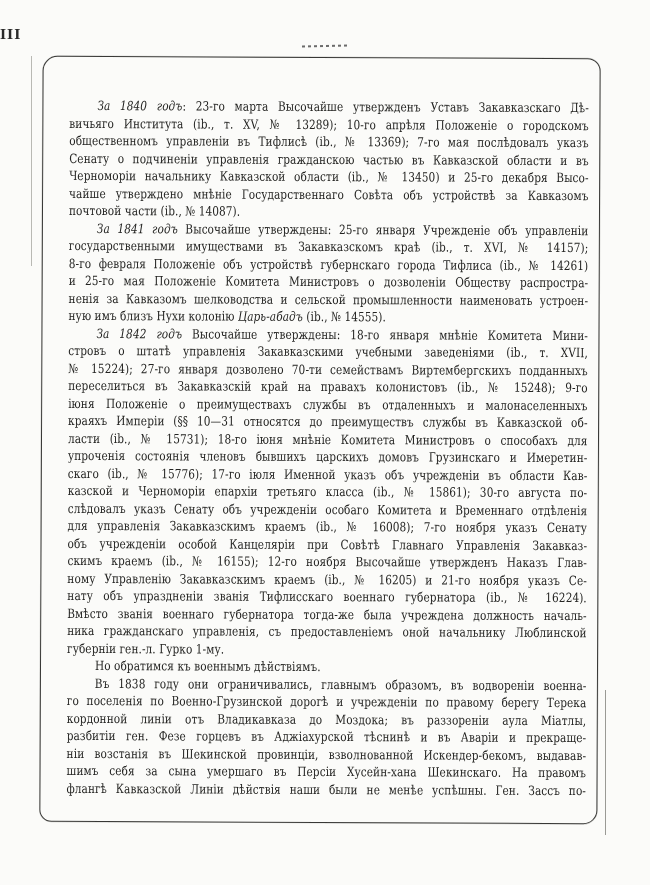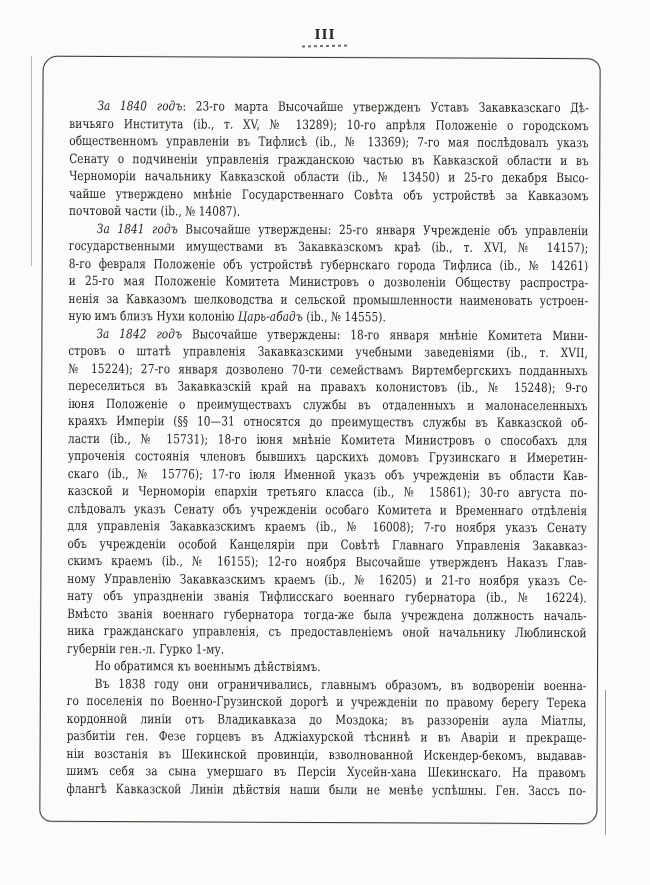--- a/index.html
+++ b/index.html
@@ -6,21 +6,21 @@
     margin: 0; padding: 0;
     width: 650px; height: 885px;
     overflow: hidden;
     background: #fbfbf9;
   }
   body { position: relative; font-family: "DejaVu Serif", serif; }
 
   
   .pagenum-wrap {
     position: absolute; top: 24px; left: 0; width: 650px;
-    text-align: center;
+    text-align: left;
   }
   .pagenum {
     display: inline-block;
     font-size: 13px; font-weight: bold; letter-spacing: 1px;
     color: #2a2a2a;
     font-family: "DejaVu Serif", serif;
   }
   .pagenum-rule {
     width: 46px; height: 2px; margin: 2px auto 0;
     background: repeating-linear-gradient(90deg, #6b6b6b 0 3px, transparent 3px 6px);

